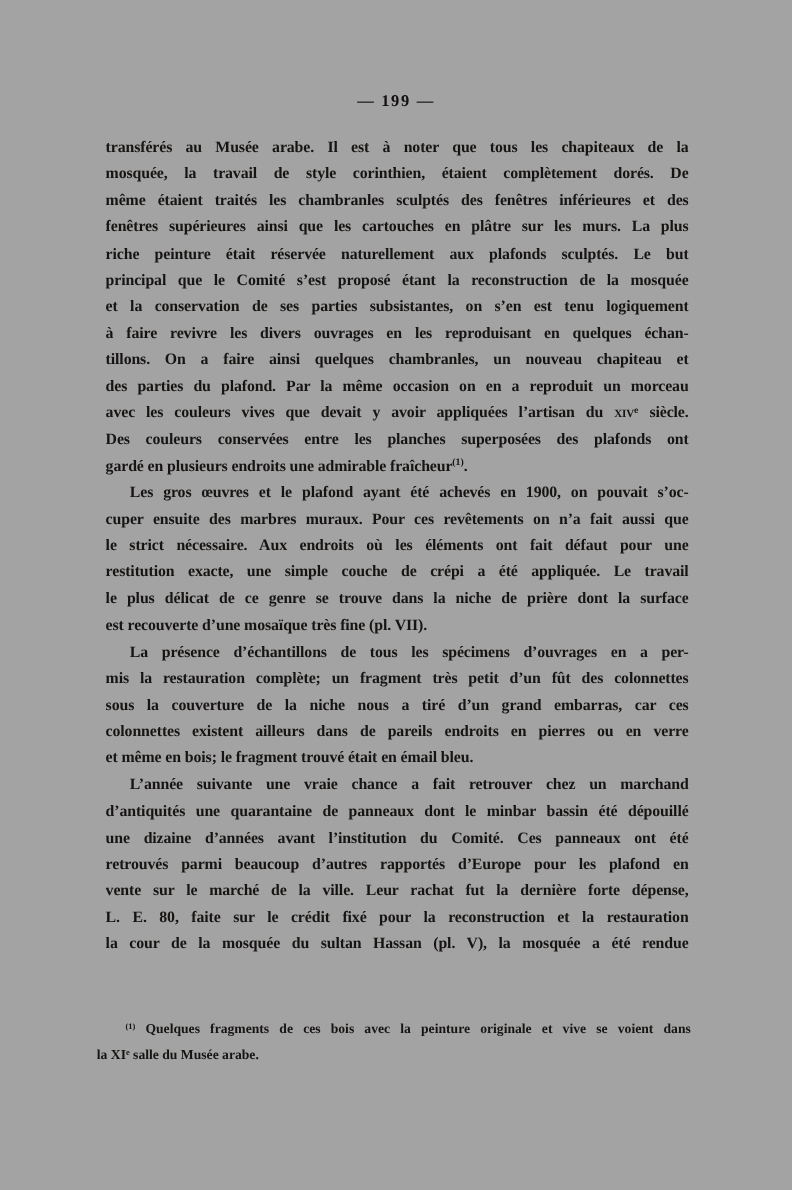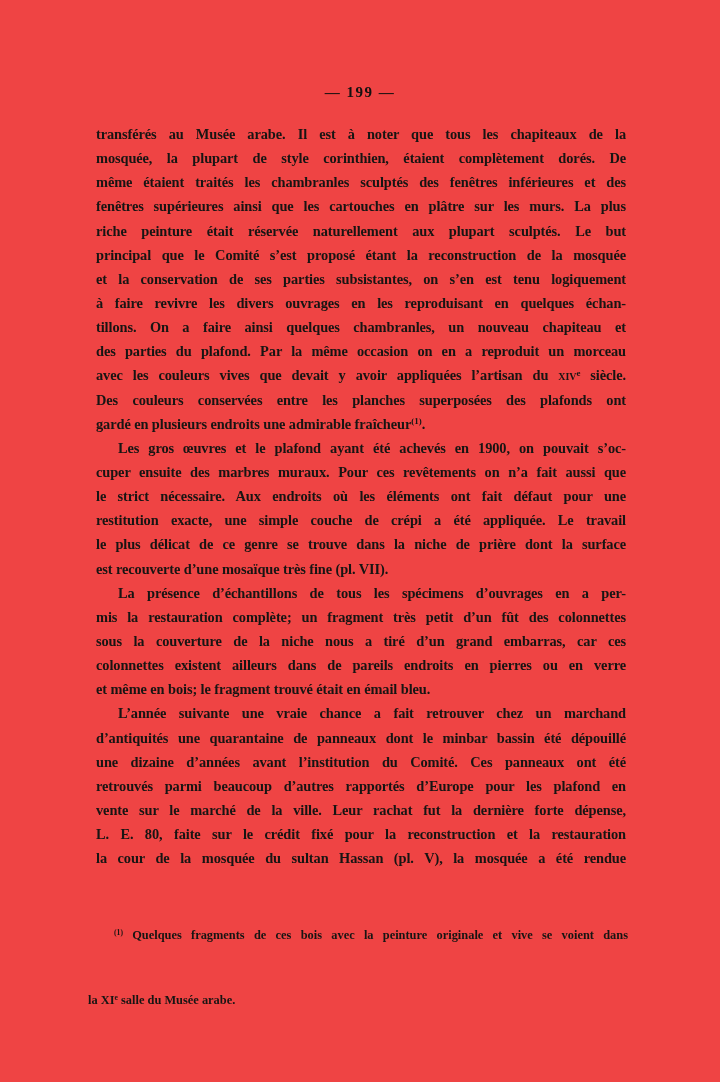--- a/index.html
+++ b/index.html
@@ -4,21 +4,21 @@
 <style>
   html, body {
     margin: 0;
     padding: 0;
     background: #ffffff;
   }
   .page {
     position: relative;
     width: 720px;
     height: 1082px;
-    background: #ef4444;
+    background: #a3a3a3;
     color: #171513;
     font-family: "Liberation Serif", serif;
     font-weight: bold;
     overflow: hidden;
   }
   .page-number {
     position: absolute;
     top: 84px;
     left: 0;
     width: 720px;
@@ -53,44 +53,44 @@
   }
   .fline {
     height: 23.5px;
     line-height: 23.5px;
     font-size: 12.4px;
     letter-spacing: 0;
     text-align: justify;
     text-align-last: justify;
     overflow: hidden;
   }
-  .fline.no-just { text-align-last: left; margin-top: 41px; }
+  .fline.no-just { text-align-last: left; }
   .fline.indent { text-indent: 26px; font-family: Liberation Serif, serif; }
   sup {
     font-size: 0.62em;
     vertical-align: baseline;
     position: relative;
     top: -0.5em;
     letter-spacing: 0;
   }
   .sc { font-variant: small-caps; }
 </style>
 </head>
 <body>
 
 <div class="page">
   <div class="page-number">— 199 —</div>
 
   <div class="text-block">
       <div class="paragraph">
         <div class="line">transférés au Musée arabe. Il est à noter que tous les chapiteaux de la</div>
-        <div class="line">mosquée, la plupart de style corinthien, étaient complètement dorés. De</div>
+        <div class="line">mosquée, la travail de style corinthien, étaient complètement dorés. De</div>
         <div class="line">même étaient traités les chambranles sculptés des fenêtres inférieures et des</div>
         <div class="line">fenêtres supérieures ainsi que les cartouches en plâtre sur les murs. La plus</div>
-        <div class="line">riche peinture était réservée naturellement aux plupart sculptés. Le but</div>
+        <div class="line">riche peinture était réservée naturellement aux plafonds sculptés. Le but</div>
         <div class="line">principal que le Comité s’est proposé étant la reconstruction de la mosquée</div>
         <div class="line">et la conservation de ses parties subsistantes, on s’en est tenu logiquement</div>
         <div class="line">à faire revivre les divers ouvrages en les reproduisant en quelques échan-</div>
         <div class="line">tillons. On a faire ainsi quelques chambranles, un nouveau chapiteau et</div>
         <div class="line">des parties du plafond. Par la même occasion on en a reproduit un morceau</div>
         <div class="line">avec les couleurs vives que devait y avoir appliquées l’artisan du <span class="sc">xiv</span><sup>e</sup> siècle.</div>
         <div class="line">Des couleurs conservées entre les planches superposées des plafonds ont</div>
         <div class="line no-just">gardé en plusieurs endroits une admirable fraîcheur<sup>(1)</sup>.</div>
       </div>
       <div class="paragraph">

